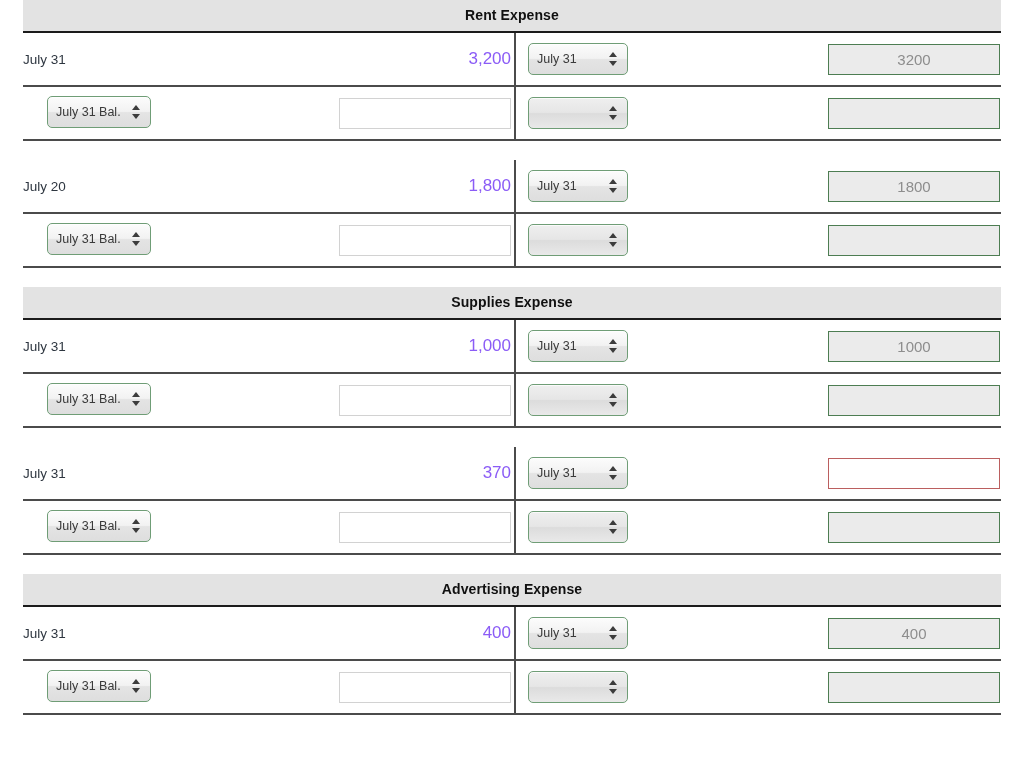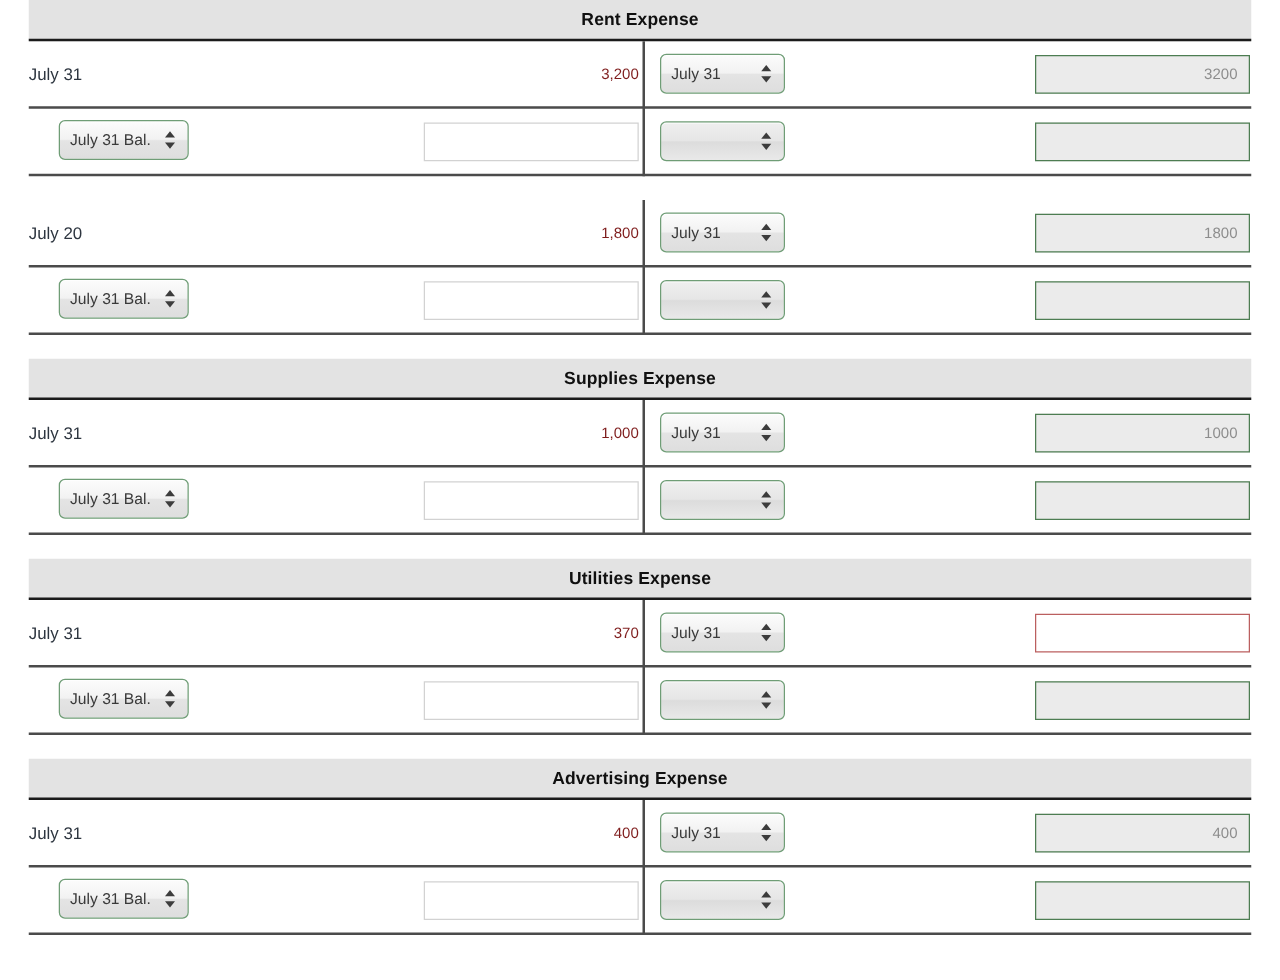--- a/index.html
+++ b/index.html
@@ -76,22 +76,22 @@
     padding-right: 3px;
     flex: 0 0 491px;
   }
   .entry-date {
     font-size: 13.5px;
     color: #2e3640;
     white-space: nowrap;
   }
   .entry-amount {
     margin-left: auto;
-    font-size: 12px;
-    color: #7f1d1d;
+    font-size: 17px;
+    color: #8b5cf6;
     text-align: center;
     white-space: nowrap;
   }
 
   
   .cell-right {
     flex: 1 1 auto;
     display: flex;
     align-items: center;
     box-sizing: border-box;
@@ -143,22 +143,22 @@
   .sel .sel-arrows i.down { bottom: 1px; border-top:    5px solid #3c3c3c; }
 
   .sel-wide { width: 104px; }
 
   
   .inp {
     box-sizing: border-box;
     height: 31px;
     border-radius: 0;
     font-family: "Liberation Sans", sans-serif;
-    font-size: 12px;
-    text-align: right;
+    font-size: 15px;
+    text-align: center;
     padding: 0 9px;
     outline: none;
   }
   .inp-white {
     width: 172px;
     background: #ffffff;
     border: 1px solid #d2d2d2;
     color: #2e3640;
   }
   .inp-readonly {
@@ -342,21 +342,20 @@
           <div class="right-inp-slot">
             <input class="inp inp-readonly" type="text" readonly="" value="" style="">
           </div>
         </div>
       </div>
 
     </div>
   </section>
 
   <section class="account">
-    <div class="account-header">Utilities Expense</div>
     <div class="account-rows">
 
       <div class="row row-entry">
         <div class="cell-left">
           <span class="entry-date">July 31</span>
           <span class="entry-amount">370</span>
         </div>
         <div class="cell-right">
           <div class="sel">
             <span class="sel-label">July 31</span>

